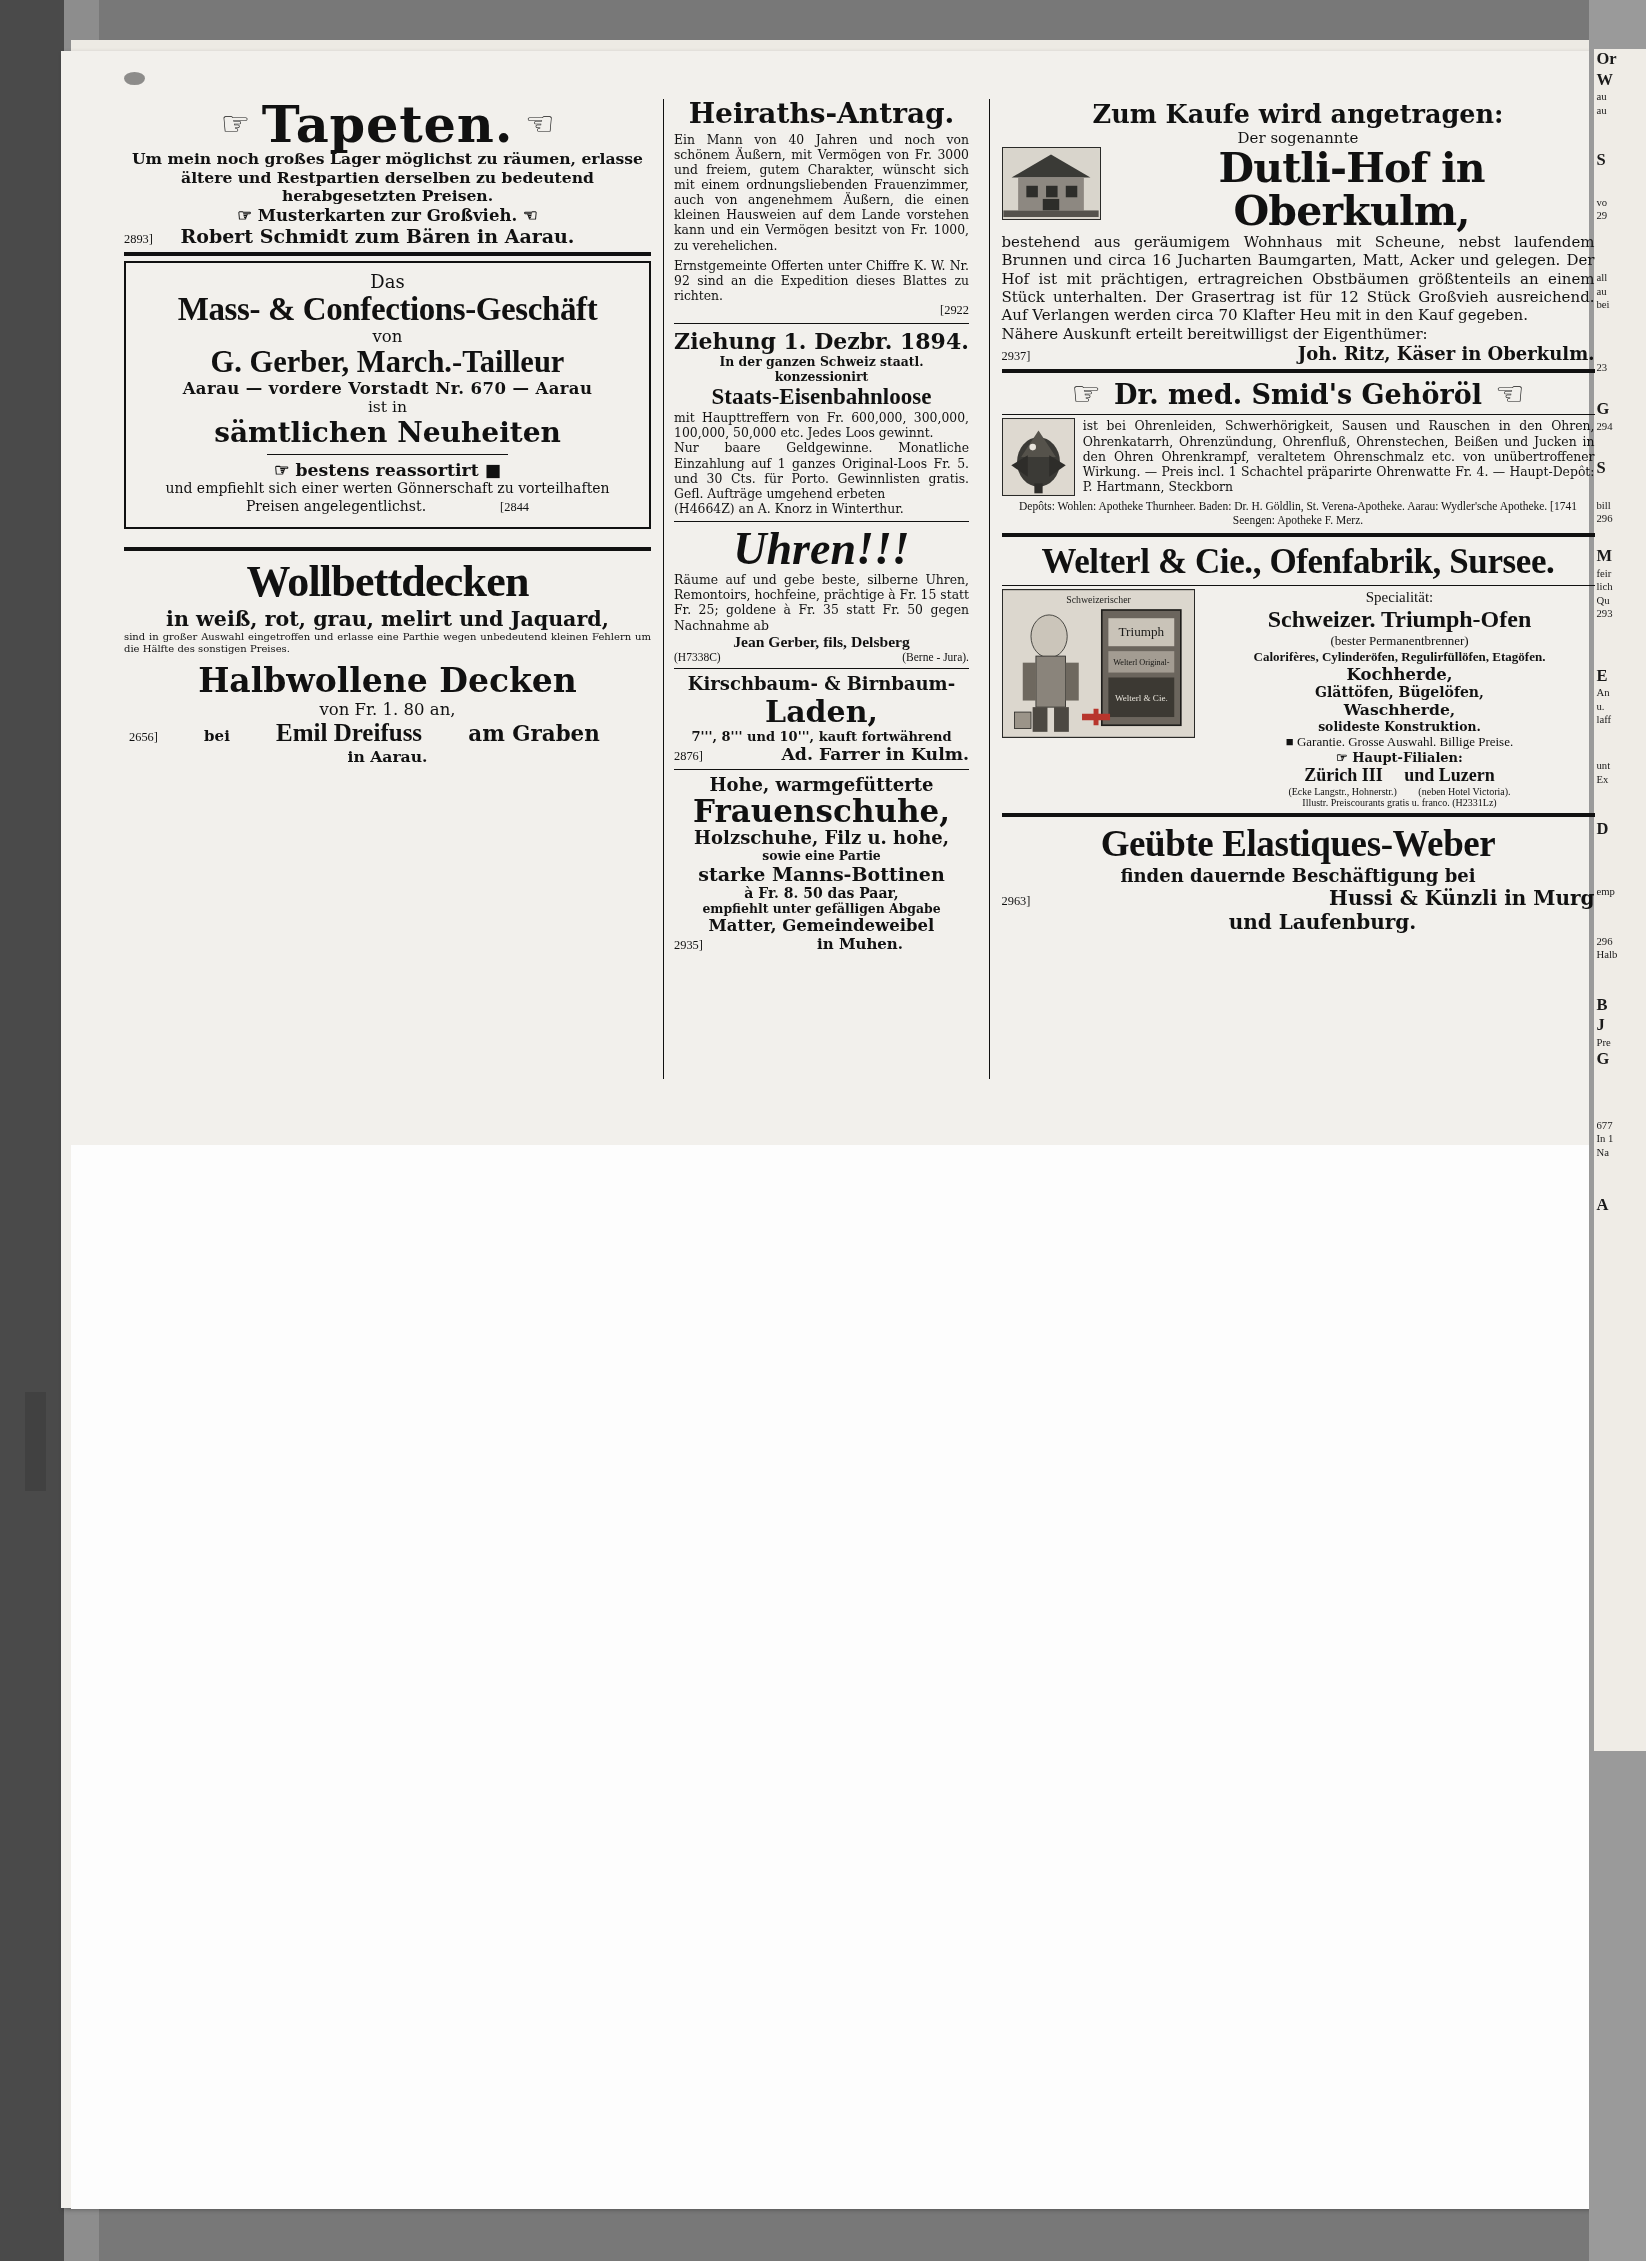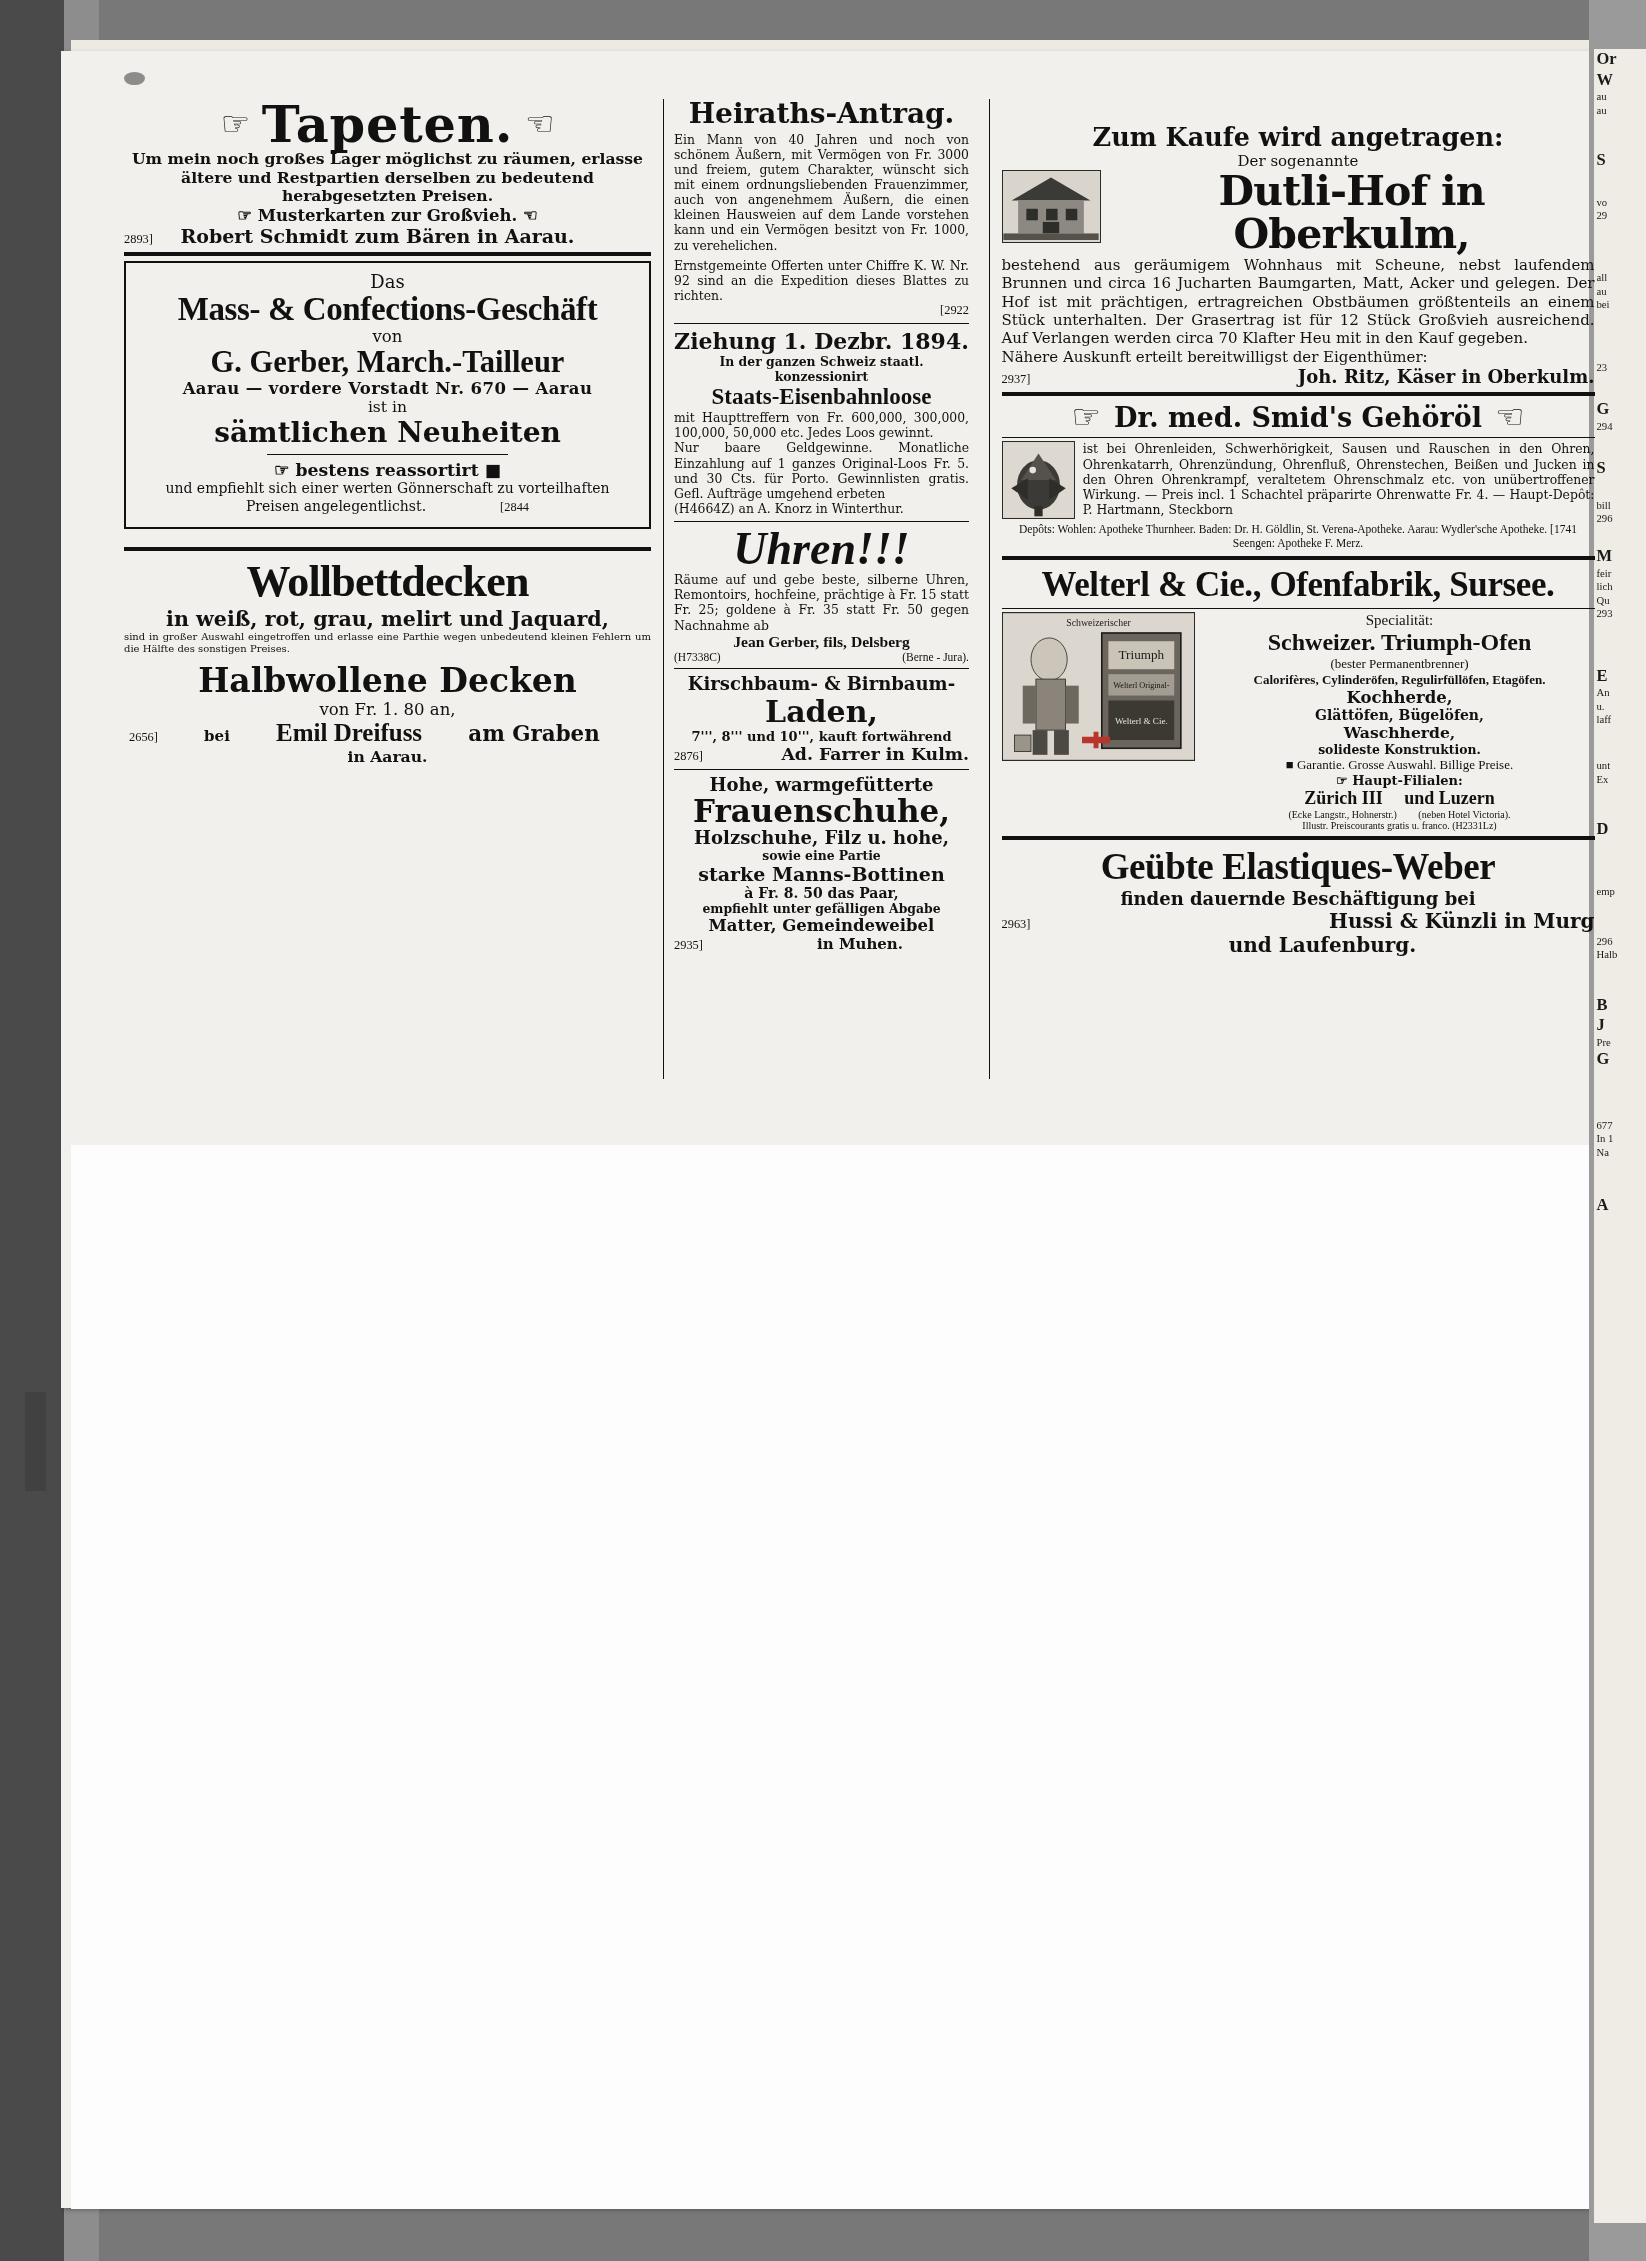--- a/index.html
+++ b/index.html
@@ -62,21 +62,21 @@
     position: absolute;
     left: 1589px; top: 0;
     width: 58px; height: 2261px;
     background: #9a9a9a;
   }
   .right-strip {
     position: absolute;
     left: 1594px;
     top: 49px;
     width: 53px;
-    height: 2174px;
+    height: 1702px;
     background: #efece6;
     overflow: hidden;
   }
   .right-strip .rs-line {
     font-family: "Liberation Serif", serif;
     font-size: 10.7px;
     color: #1a1a1a;
     line-height: 1.25;
     padding-left: 2.5px;
     white-space: nowrap;
@@ -284,21 +284,20 @@
     font-size: 18px;
     text-align: center;
   }
 
   
   .c3-head1 {
     font-family: "DejaVu Serif", serif;
     font-weight: bold;
     font-size: 25.5px;
     text-align: center;
-    margin-top: 23px;
   }
   .c3-sog { font-family: "DejaVu Serif", serif; font-size: 15px; text-align: center; }
   .dutli {
     font-family: "DejaVu Serif", serif;
     font-weight: bold;
     font-size: 41px;
     text-align: center;
     line-height: 1.05;
     letter-spacing: -0.8px;
   }

